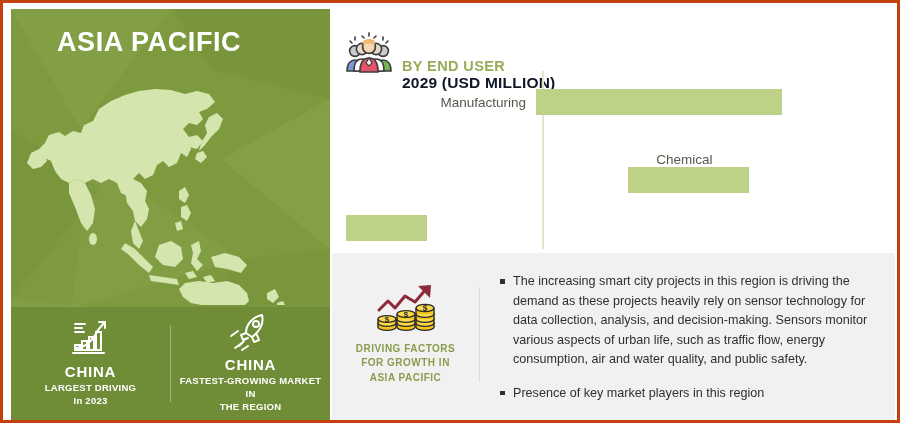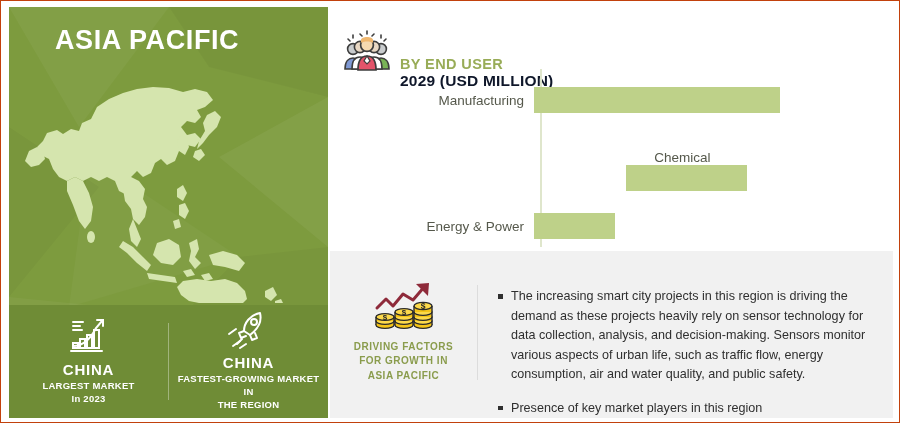--- a/index.html
+++ b/index.html
@@ -9,21 +9,21 @@
     height: 423px;
     background: #ffffff;
     font-family: "Liberation Sans", sans-serif;
   }
 
   #root {
     position: relative;
     width: 900px;
     height: 423px;
     background: #ffffff;
-    border: 1px solid #c2410c;
+    border: 3px solid #c2410c;
     overflow: hidden;
   }
 
   
   .left-panel {
     position: absolute;
     left: 8px;
     top: 6px;
     width: 319px;
     height: 411px;
@@ -201,21 +201,21 @@
     letter-spacing: 0.5px;
     line-height: 1.45;
   }
   .bullets-divider {
     width: 1px;
     background: #dcdcdc;
     margin: 34px 0 38px;
   }
   .bullets-col {
     flex: 1;
-    padding: 36px 16px 10px 20px;
+    padding: 19px 16px 10px 20px;
   }
   .bullet {
     position: relative;
     padding-left: 13px;
     font-size: 12.6px;
     color: #2f2f2f;
     line-height: 1.55;
     margin-bottom: 14px;
   }
   .bullet:last-child { margin-bottom: 0; }
@@ -323,21 +323,21 @@
             <path d="M7 30 C16 30, 24 24, 30 12 L36 5" stroke-width="2"></path>
             <path d="M31 4 L37 4 L37 10" stroke-width="2"></path>
             <rect x="7" y="27" width="5" height="5"></rect>
             <rect x="14" y="23" width="5" height="9"></rect>
             <rect x="21" y="19" width="5" height="13"></rect>
             <rect x="28" y="14" width="5" height="18"></rect>
             <line x1="5" y1="35" x2="36" y2="35"></line>
           </svg>
         </div>
         <div class="stat-country">CHINA</div>
-        <div class="stat-desc">LARGEST MARKET</div>
+        <div class="stat-desc">LARGEST DRIVING</div>
         <div class="stat-sub">In 2023</div>
       </div>
 
       <div class="stat-divider"></div>
 
       <div class="stat-tile">
         <div class="stat-icon">
           <svg viewBox="0 0 46 40" width="46" height="40" fill="none" stroke="#ffffff" stroke-width="2" stroke-linecap="round" stroke-linejoin="round">
             <path d="M18 22 C18 14, 24 6, 34 4 C36 12, 32 20, 24 26 Z"></path>
             <circle cx="28" cy="13" r="3"></circle>
@@ -407,21 +407,20 @@
       </div>
 
       <div class="bar-row" style="top:85px;flex-direction:column;">
         <div class="bar-label">Chemical</div>
         <div class="bar-track">
           <div class="bar-fill" style="width:121px;"></div>
         </div>
       </div>
 
       <div class="bar-row" style="top:148px;">
-        <div class="bar-label">Energy &amp; Power</div>
         <div class="bar-track">
           <div class="bar-fill" style="width:81px;"></div>
         </div>
       </div>
     </div>
   </div>
 
   <div class="bottom-panel">
 
     <div class="driving-col">

